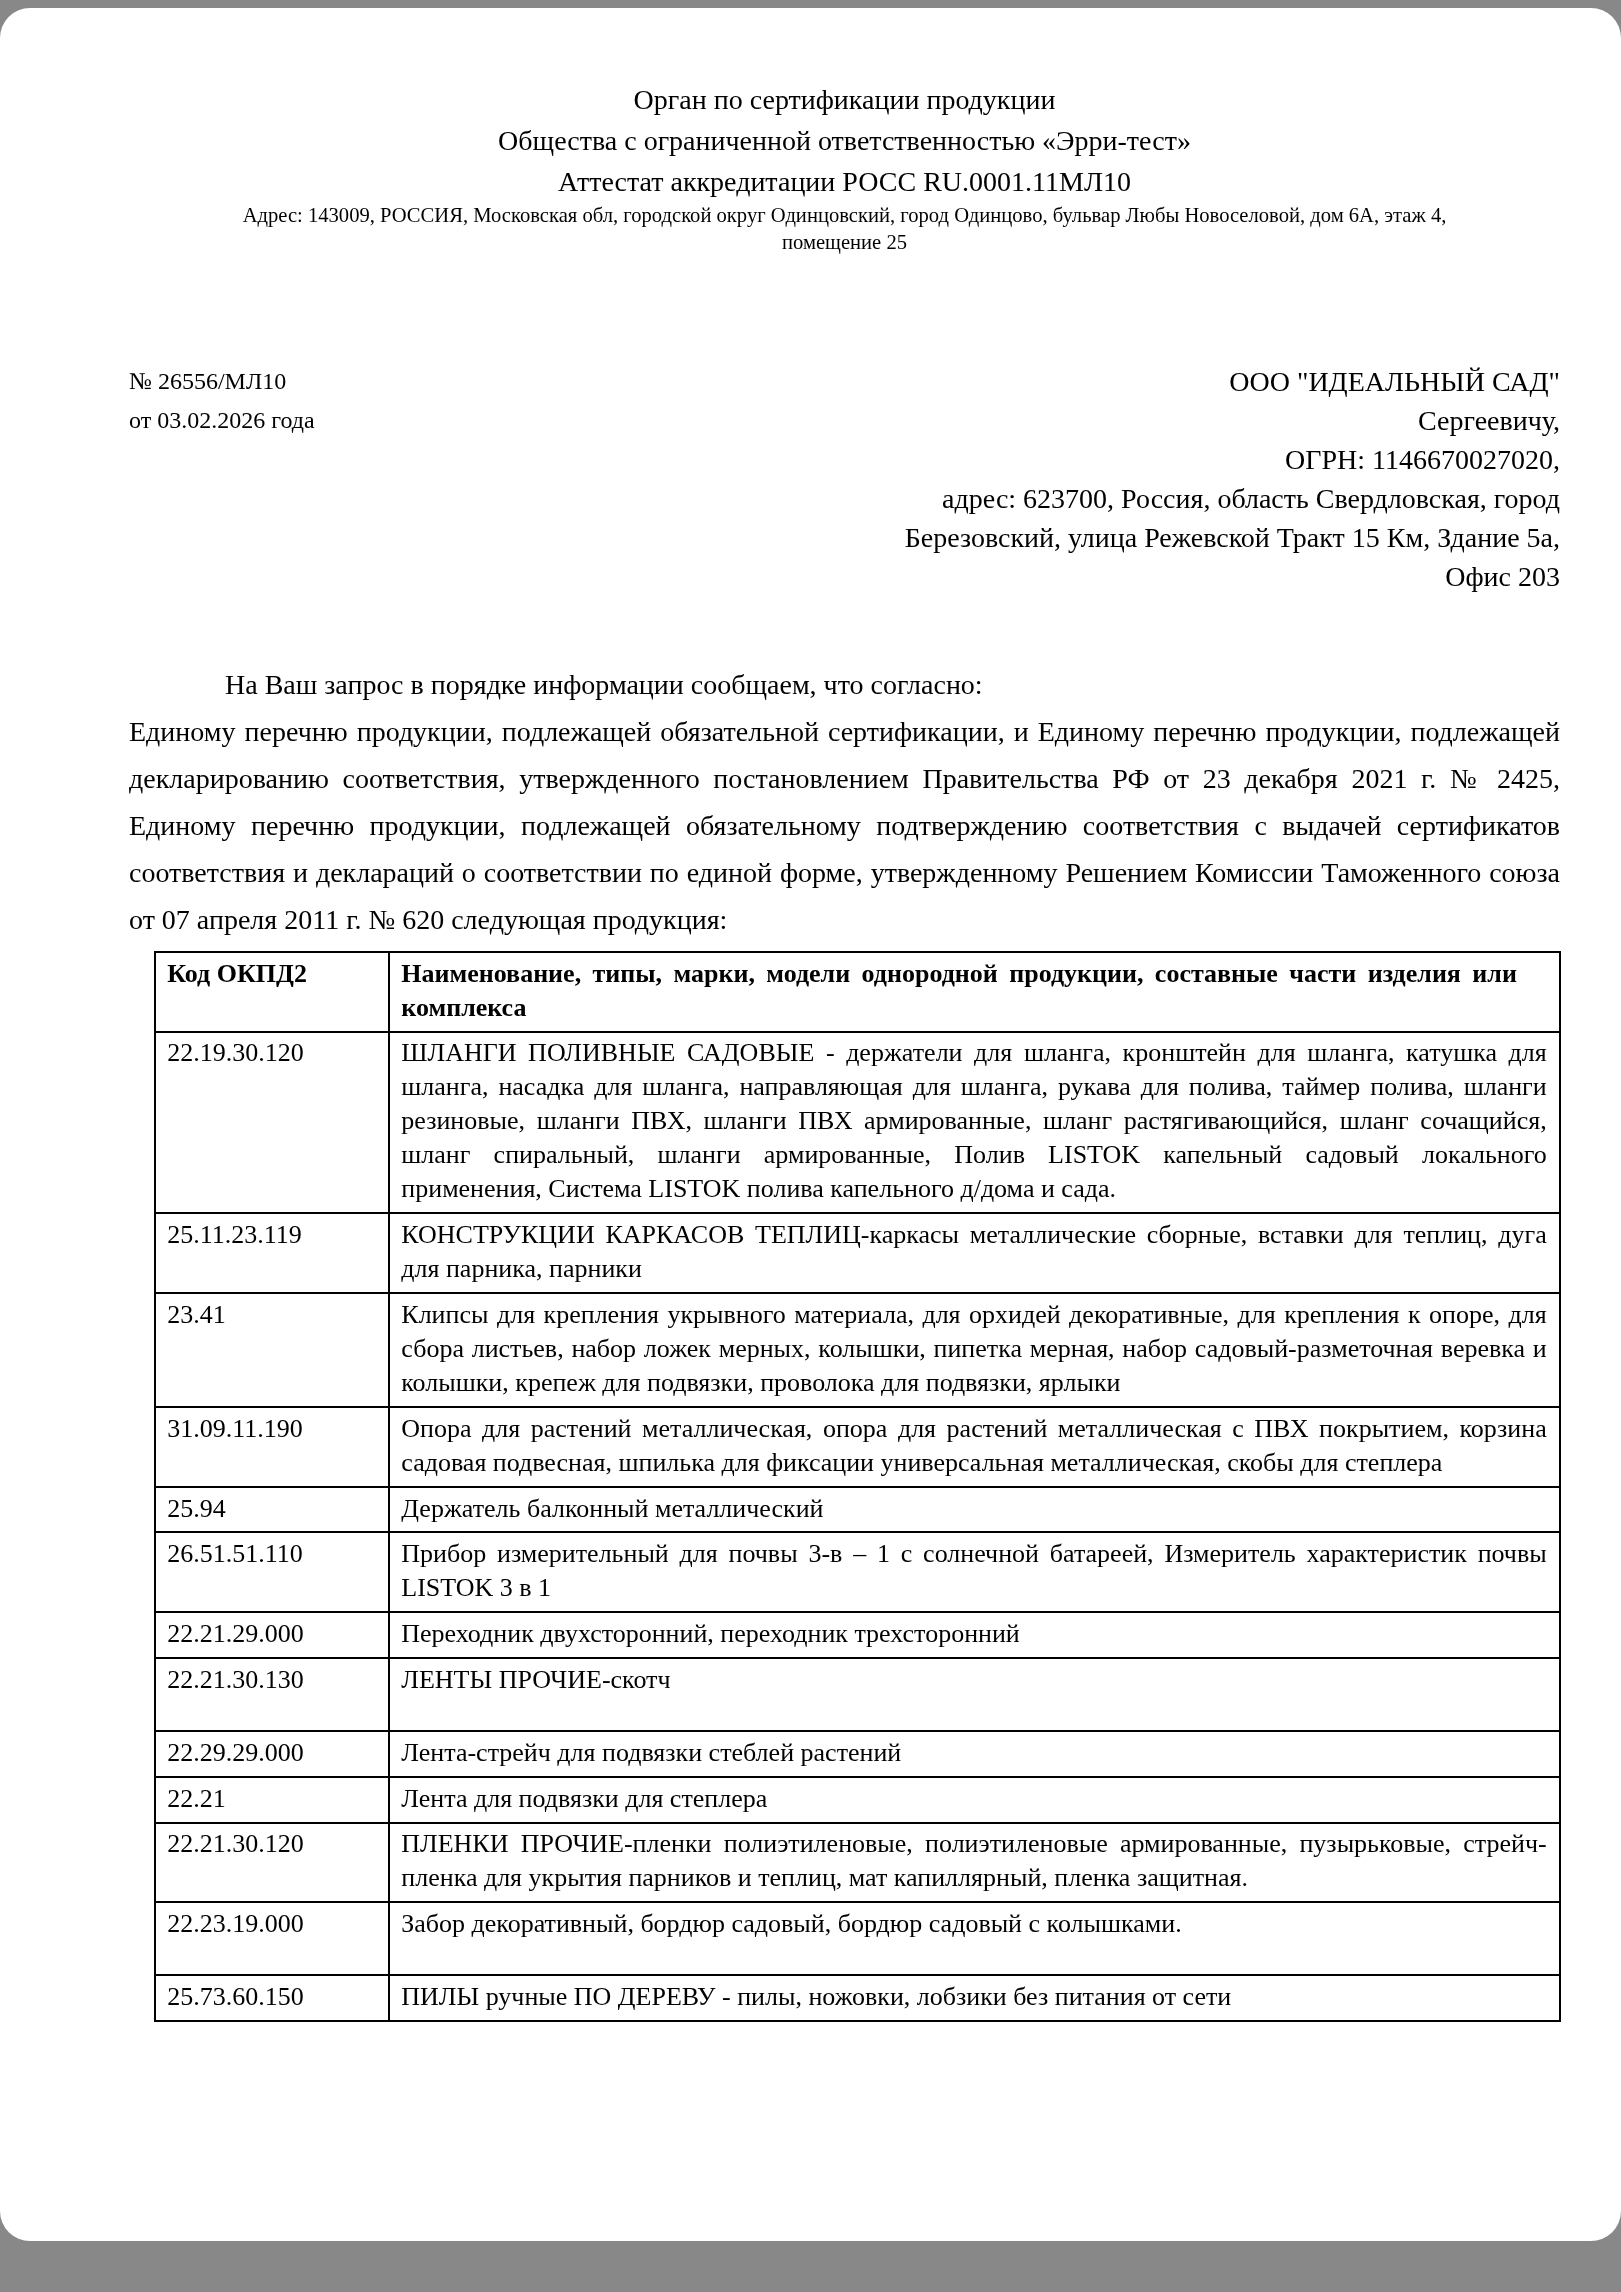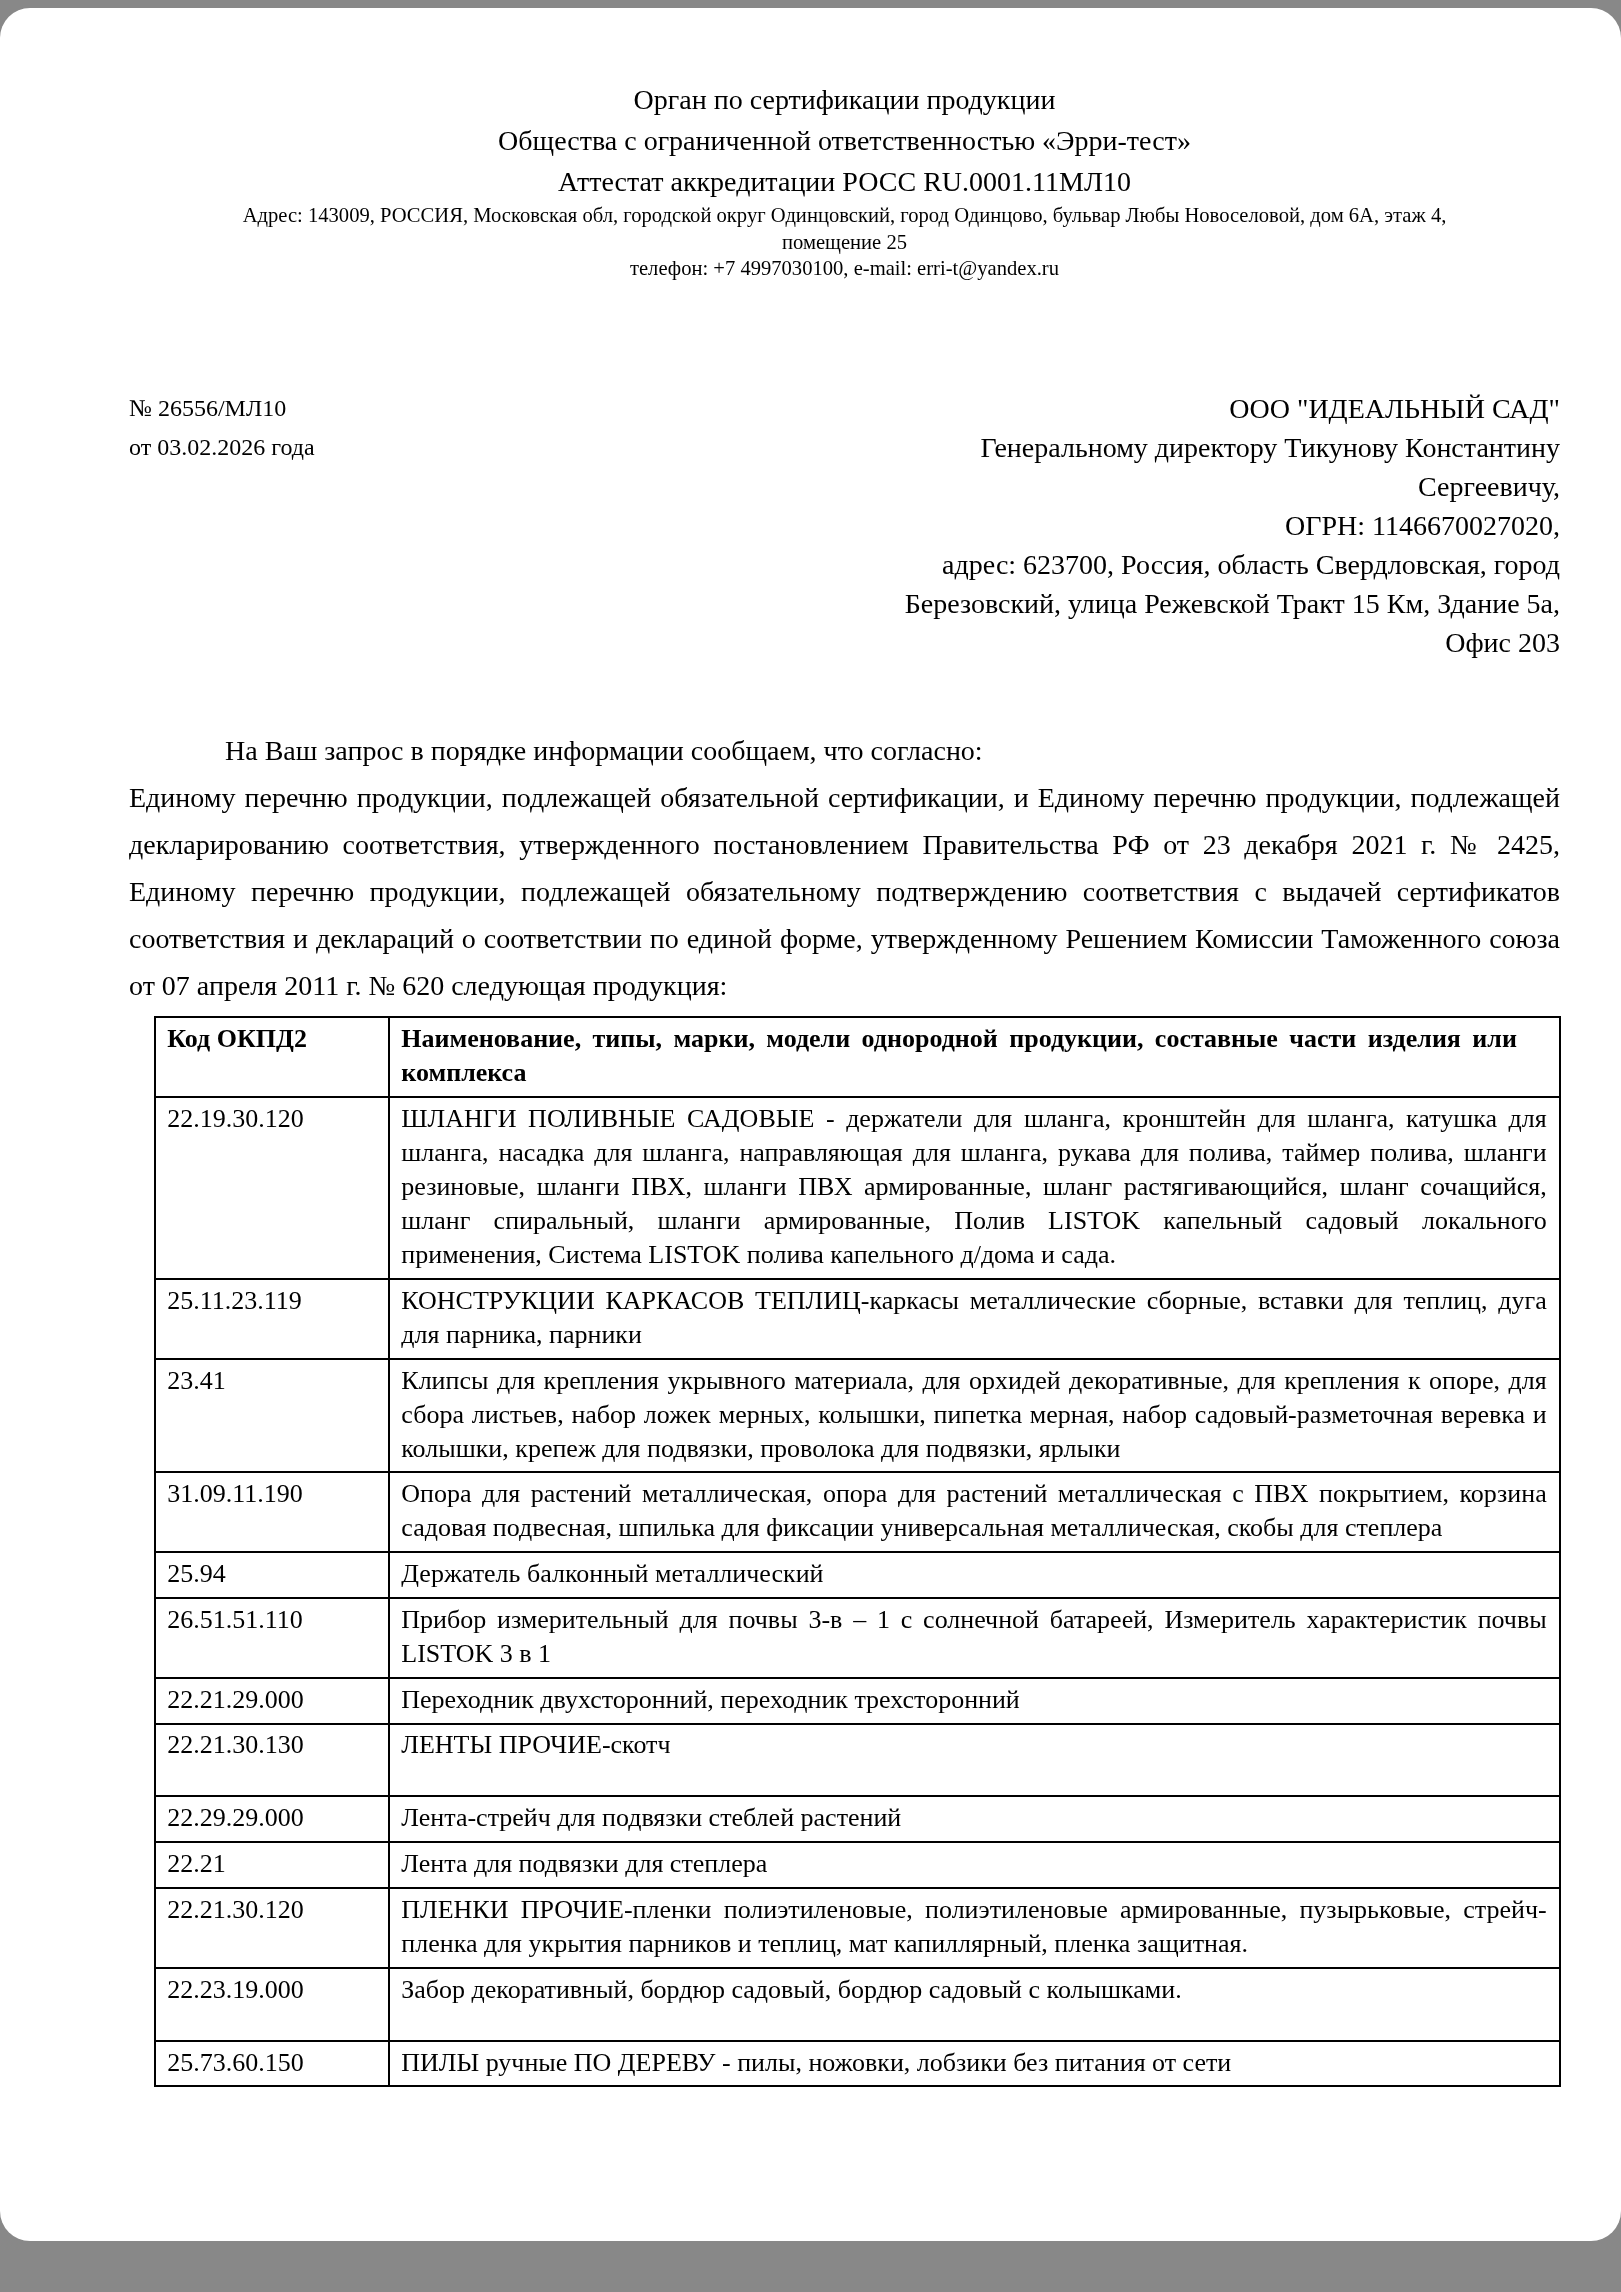--- a/index.html
+++ b/index.html
@@ -64,31 +64,29 @@
 <body>
 
 <div class="page">
 
   <div class="letterhead">
     <div class="lh-title-line">Орган по сертификации продукции</div>
     <div class="lh-title-line">Общества с ограниченной ответственностью «Эрри-тест»</div>
     <div class="lh-title-line">Аттестат аккредитации РОСС RU.0001.11МЛ10</div>
     <div class="lh-small-line">Адрес: 143009, РОССИЯ, Московская обл, городской округ Одинцовский, город Одинцово, бульвар Любы Новоселовой, дом 6А, этаж 4,</div>
     <div class="lh-small-line">помещение 25</div>
-    <div class="lh-small-line">телефон: +7 4997030100, e-mail: erri-t@yandex.ru</div>
   </div>
 
   <div class="ref-addr-row">
     <div class="ref-block">
       <div>№ 26556/МЛ10</div>
       <div>от 03.02.2026 года</div>
     </div>
     <div class="addressee-block">
       <div>ООО "ИДЕАЛЬНЫЙ САД"</div>
-      <div>Генеральному директору Тикунову Константину</div>
       <div>Сергеевичу,</div>
       <div>ОГРН: 1146670027020,</div>
       <div>адрес: 623700, Россия, область Свердловская, город</div>
       <div>Березовский, улица Режевской Тракт 15 Км, Здание 5а,</div>
       <div>Офис 203</div>
     </div>
   </div>
 
   <div class="body-block">
     <p class="intro">На Ваш запрос в порядке информации сообщаем, что согласно:</p>

